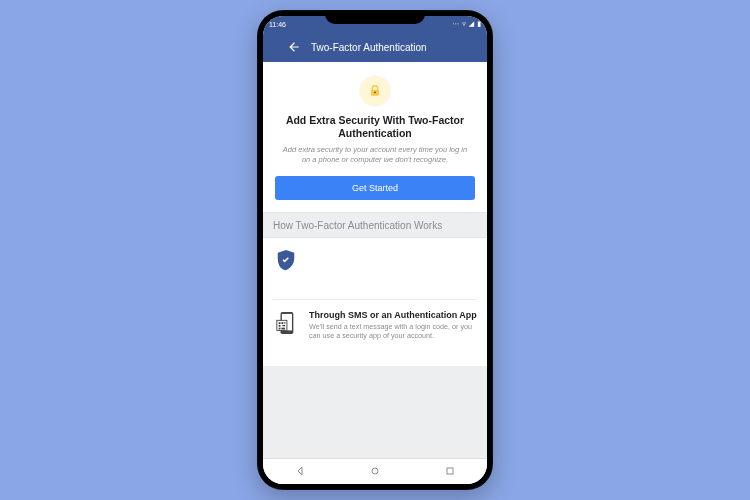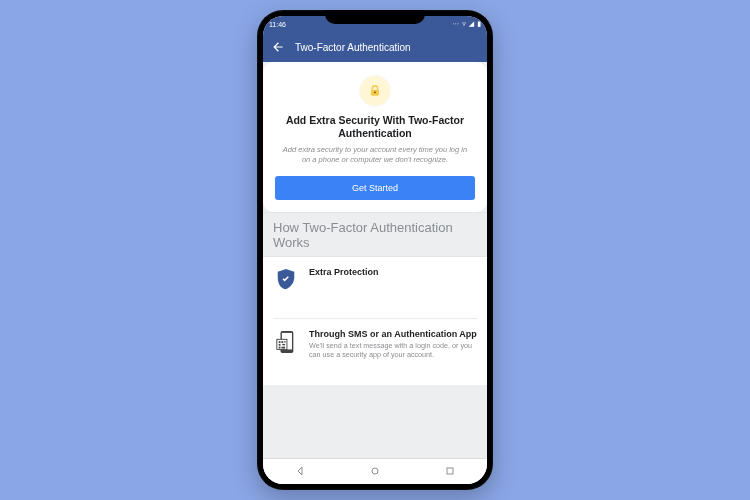--- a/index.html
+++ b/index.html
@@ -56,38 +56,37 @@
     font-size: 7px;
     position: relative;
     z-index: 40;
   }
   .statusbar .right { display:flex; gap:3px; align-items:center; }
   .appbar {
     height: 30px;
     background: #3b5998;
     display: flex;
     align-items: center;
-    padding: 0 8px;
+    padding: 0 24px;
     gap: 10px;
     color: #fff;
   }
   .appbar .title { font-size: 10px; font-weight: 500; }
   .back-arrow svg { display:block; }
   .content {
     flex: 1;
     background: #eceef0;
     overflow: hidden;
     display: flex;
     flex-direction: column;
   }
   .hero {
     background: #fff;
     padding: 14px 12px 12px;
     text-align: center;
-    border-radius: 11px;
   }
   .lock-circle {
     width: 30px; height: 30px;
     border-radius: 50%;
     background: #fff6d6;
     margin: 0 auto 8px;
     display:flex; align-items:center; justify-content:center;
     box-shadow: 0 0 0 1px rgba(0,0,0,0.03);
   }
   .hero h1 {
@@ -107,21 +106,21 @@
   .cta {
     background: #3b82f6;
     color: #fff;
     border-radius: 3px;
     font-size: 9px;
     font-weight: 500;
     padding: 7px 0;
     cursor: pointer;
   }
   .section-label {
-    font-size: 13px;
+    font-size: 10px;
     color: #8a8d91;
     padding: 7px 10px 6px;
     background: #eceef0;
     border-top: 1px solid #e2e4e7;
     border-bottom: 1px solid #e2e4e7;
   }
   .list {
     background: #fff;
   }
   .row {
@@ -203,21 +202,20 @@
 
       <div class="list">
         <div class="row">
           <div class="icon-slot">
             <svg width="22" height="24" viewBox="0 0 24 26">
                 <path class="shield" d="M12 1l9 3v6c0 6-4 11-9 13C7 23 3 18 3 10V4l9-3z"></path>
                 <path fill="#fff" d="M10.5 14.5l-2.3-2.3 1.1-1.1 1.2 1.2 3.5-3.5 1.1 1.1z"></path>
               </svg>
           </div>
           <div>
-            <h3>Extra Protection</h3>
           </div>
         </div>
         <div class="row">
           <div class="icon-slot">
             <svg width="22" height="26" viewBox="0 0 24 28">
               <rect x="6" y="1" width="14" height="24" rx="2" fill="#444"></rect>
               <rect x="7.5" y="3" width="11" height="18" fill="#fff"></rect>
               <rect x="2" y="10" width="11" height="11" fill="#fff" stroke="#444"></rect>
               <rect x="4" y="12" width="2" height="2" fill="#444"></rect>
                 <rect x="7" y="12" width="2" height="2" fill="#444"></rect>

